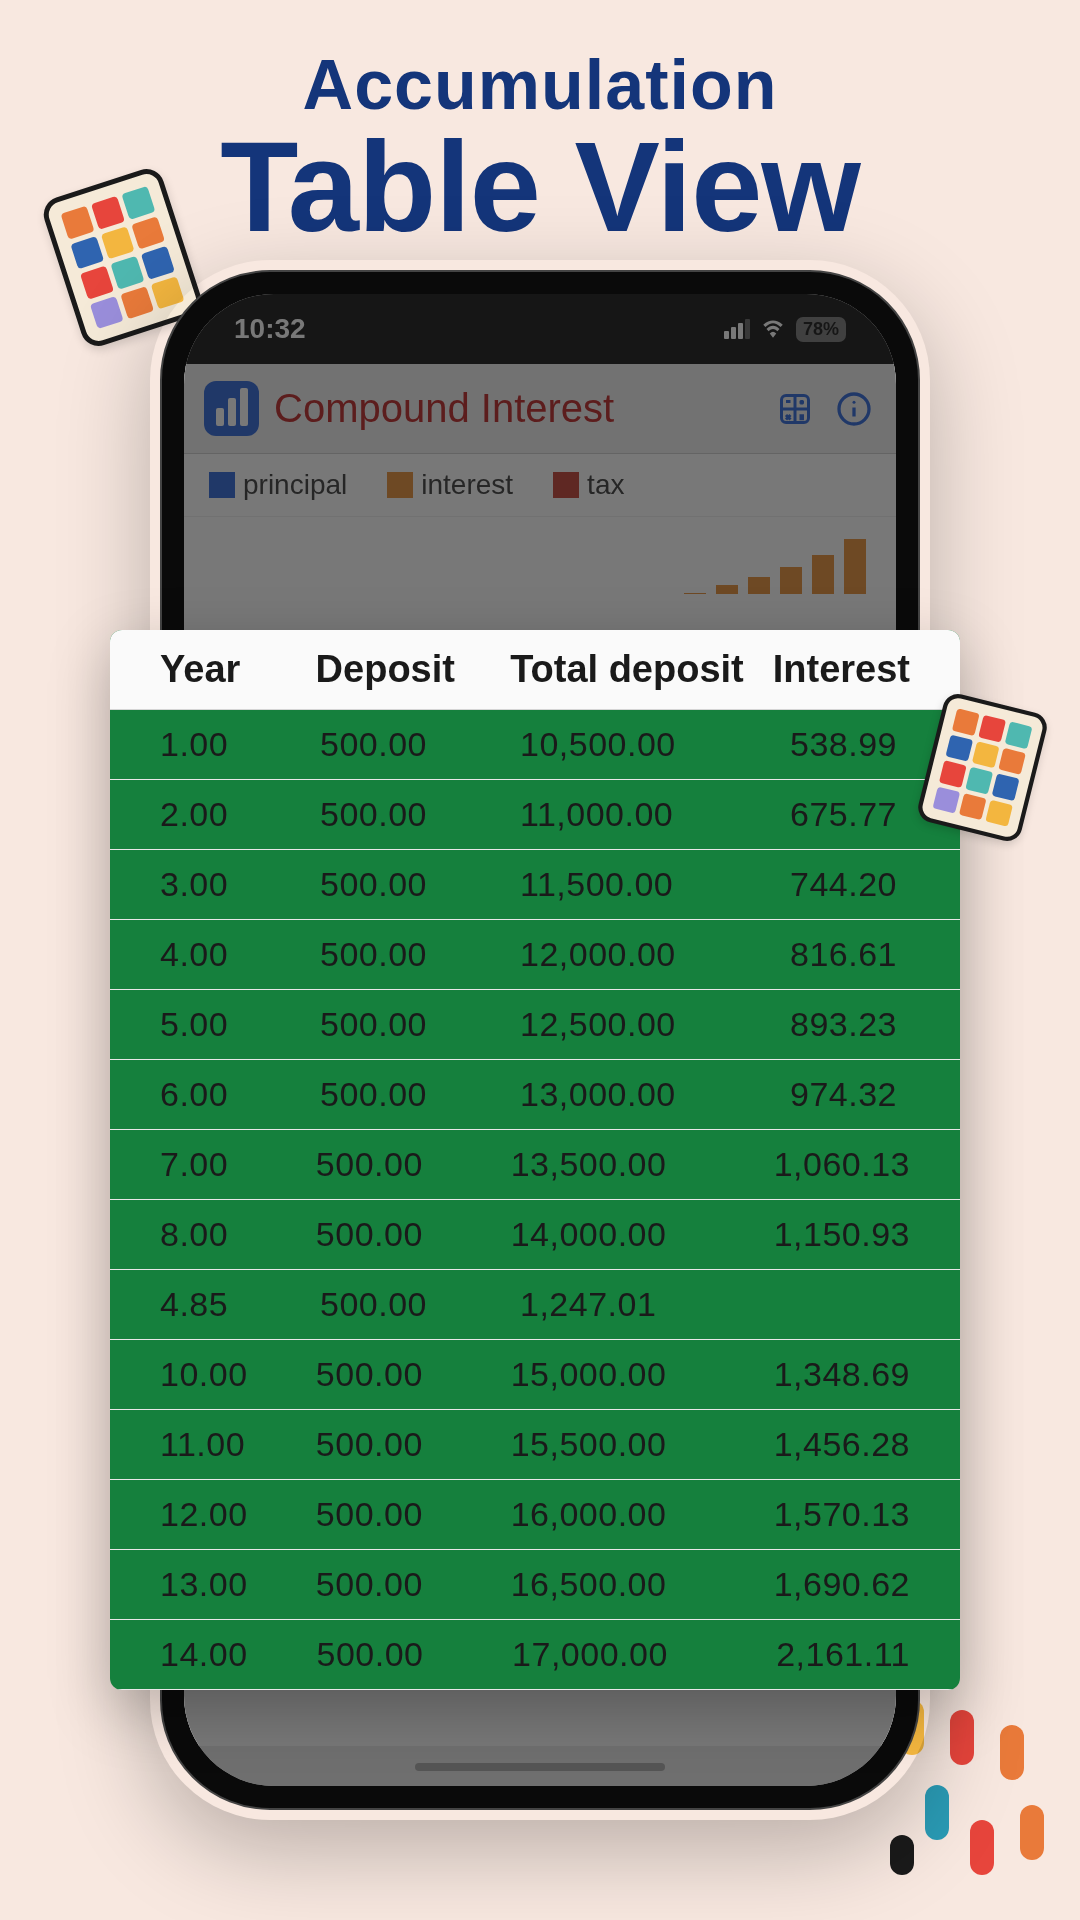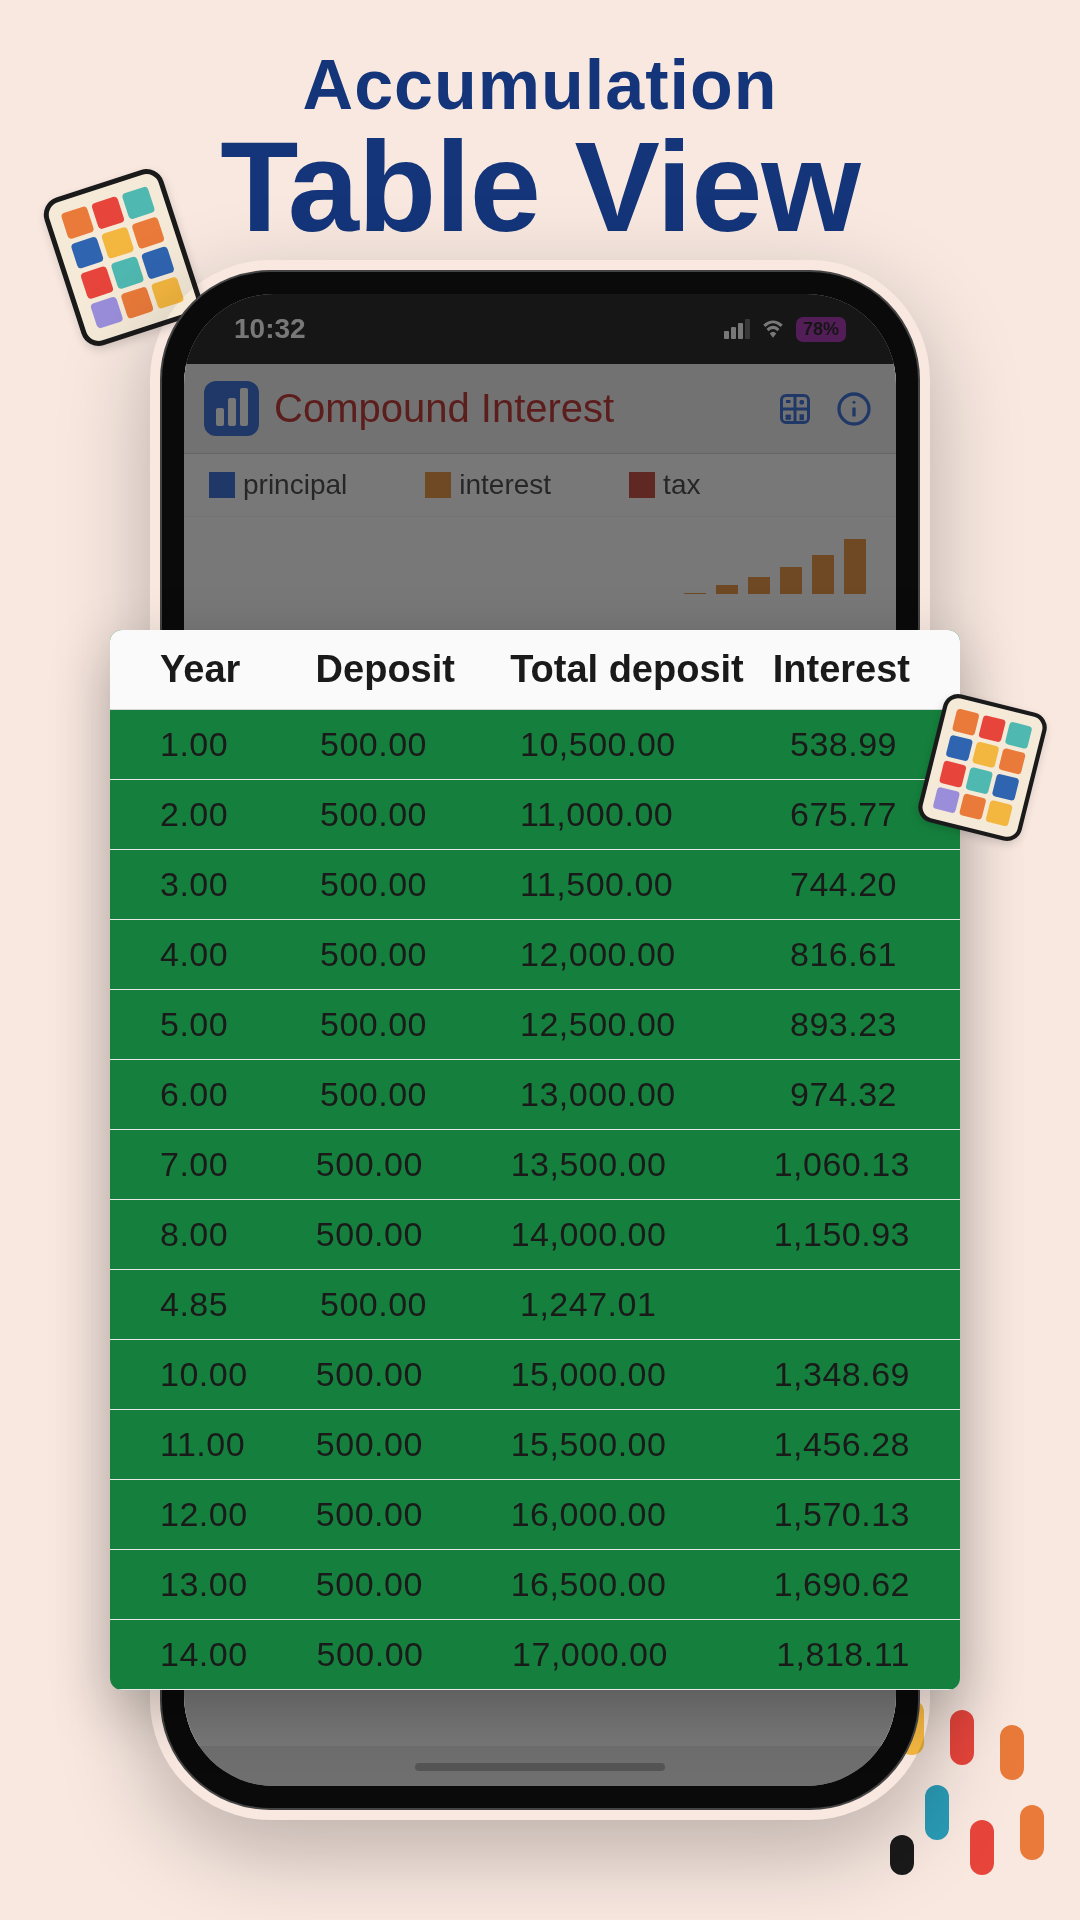--- a/index.html
+++ b/index.html
@@ -86,21 +86,21 @@
   .statusbar {
     height: 70px;
     display: flex; align-items: center; justify-content: space-between;
     padding: 0 50px;
     color: #fff; font-size: 28px; font-weight: 600;
     background: #0a0a0a;
     position: relative; z-index: 5;
   }
   .sb-right { display: flex; align-items: center; gap: 10px; }
   .battery {
-    background: #a21caf; color: #0a0a0a;
+    background: #737373; color: #0a0a0a;
     font-size: 18px; font-weight: 700;
     padding: 2px 7px; border-radius: 7px;
   }
   .signal-bars { display: inline-flex; gap: 2px; align-items: flex-end; }
   .signal-bars i { width: 5px; background: #fff; display: block; border-radius: 1px; }
 
   .app-header {
     height: 90px; background: #f0f0f0;
     display: flex; align-items: center; padding: 0 20px;
     gap: 15px; position: relative; z-index: 5;
@@ -113,21 +113,21 @@
   }
   .app-logo i { width: 8px; background: #fff; border-radius: 2px; display: block; }
   .app-title { font-size: 40px; font-weight: 500; color: #b91c1c; flex: 1; }
   .hdr-btn {
     width: 44px; height: 44px;
     display: flex; align-items: center; justify-content: center;
     color: #2560d8;
   }
 
   .legend {
-    display: flex; gap: 78px; padding: 15px 25px;
+    display: flex; gap: 40px; padding: 15px 25px;
     font-size: 28px; color: #333; position: relative; z-index: 5;
     background: #fff; align-items: center;
   }
   .legend-item { display: flex; align-items: center; gap: 8px; }
   .swatch { width: 26px; height: 26px; }
   .chart-area {
     height: 100px; position: relative; z-index: 5; background: #fff;
     border-top: 1px solid #eee;
     display: flex; align-items: flex-end; justify-content: flex-end;
     gap: 10px; padding: 0 30px 5px 30px;
@@ -396,16 +396,16 @@
       <div class="table-row">
         <div class="c-year">13.00</div>
         <div class="c-deposit">500.00</div>
         <div class="c-total">16,500.00</div>
         <div class="c-interest">1,690.62</div>
       </div>
       <div class="table-row">
         <div class="c-year">14.00</div>
         <div class="c-deposit">500.00</div>
         <div class="c-total">17,000.00</div>
-        <div class="c-interest">1,818.11</div>
+        <div class="c-interest">2,161.11</div>
       </div>
     </div>
 </div>
 
 </body></html>

